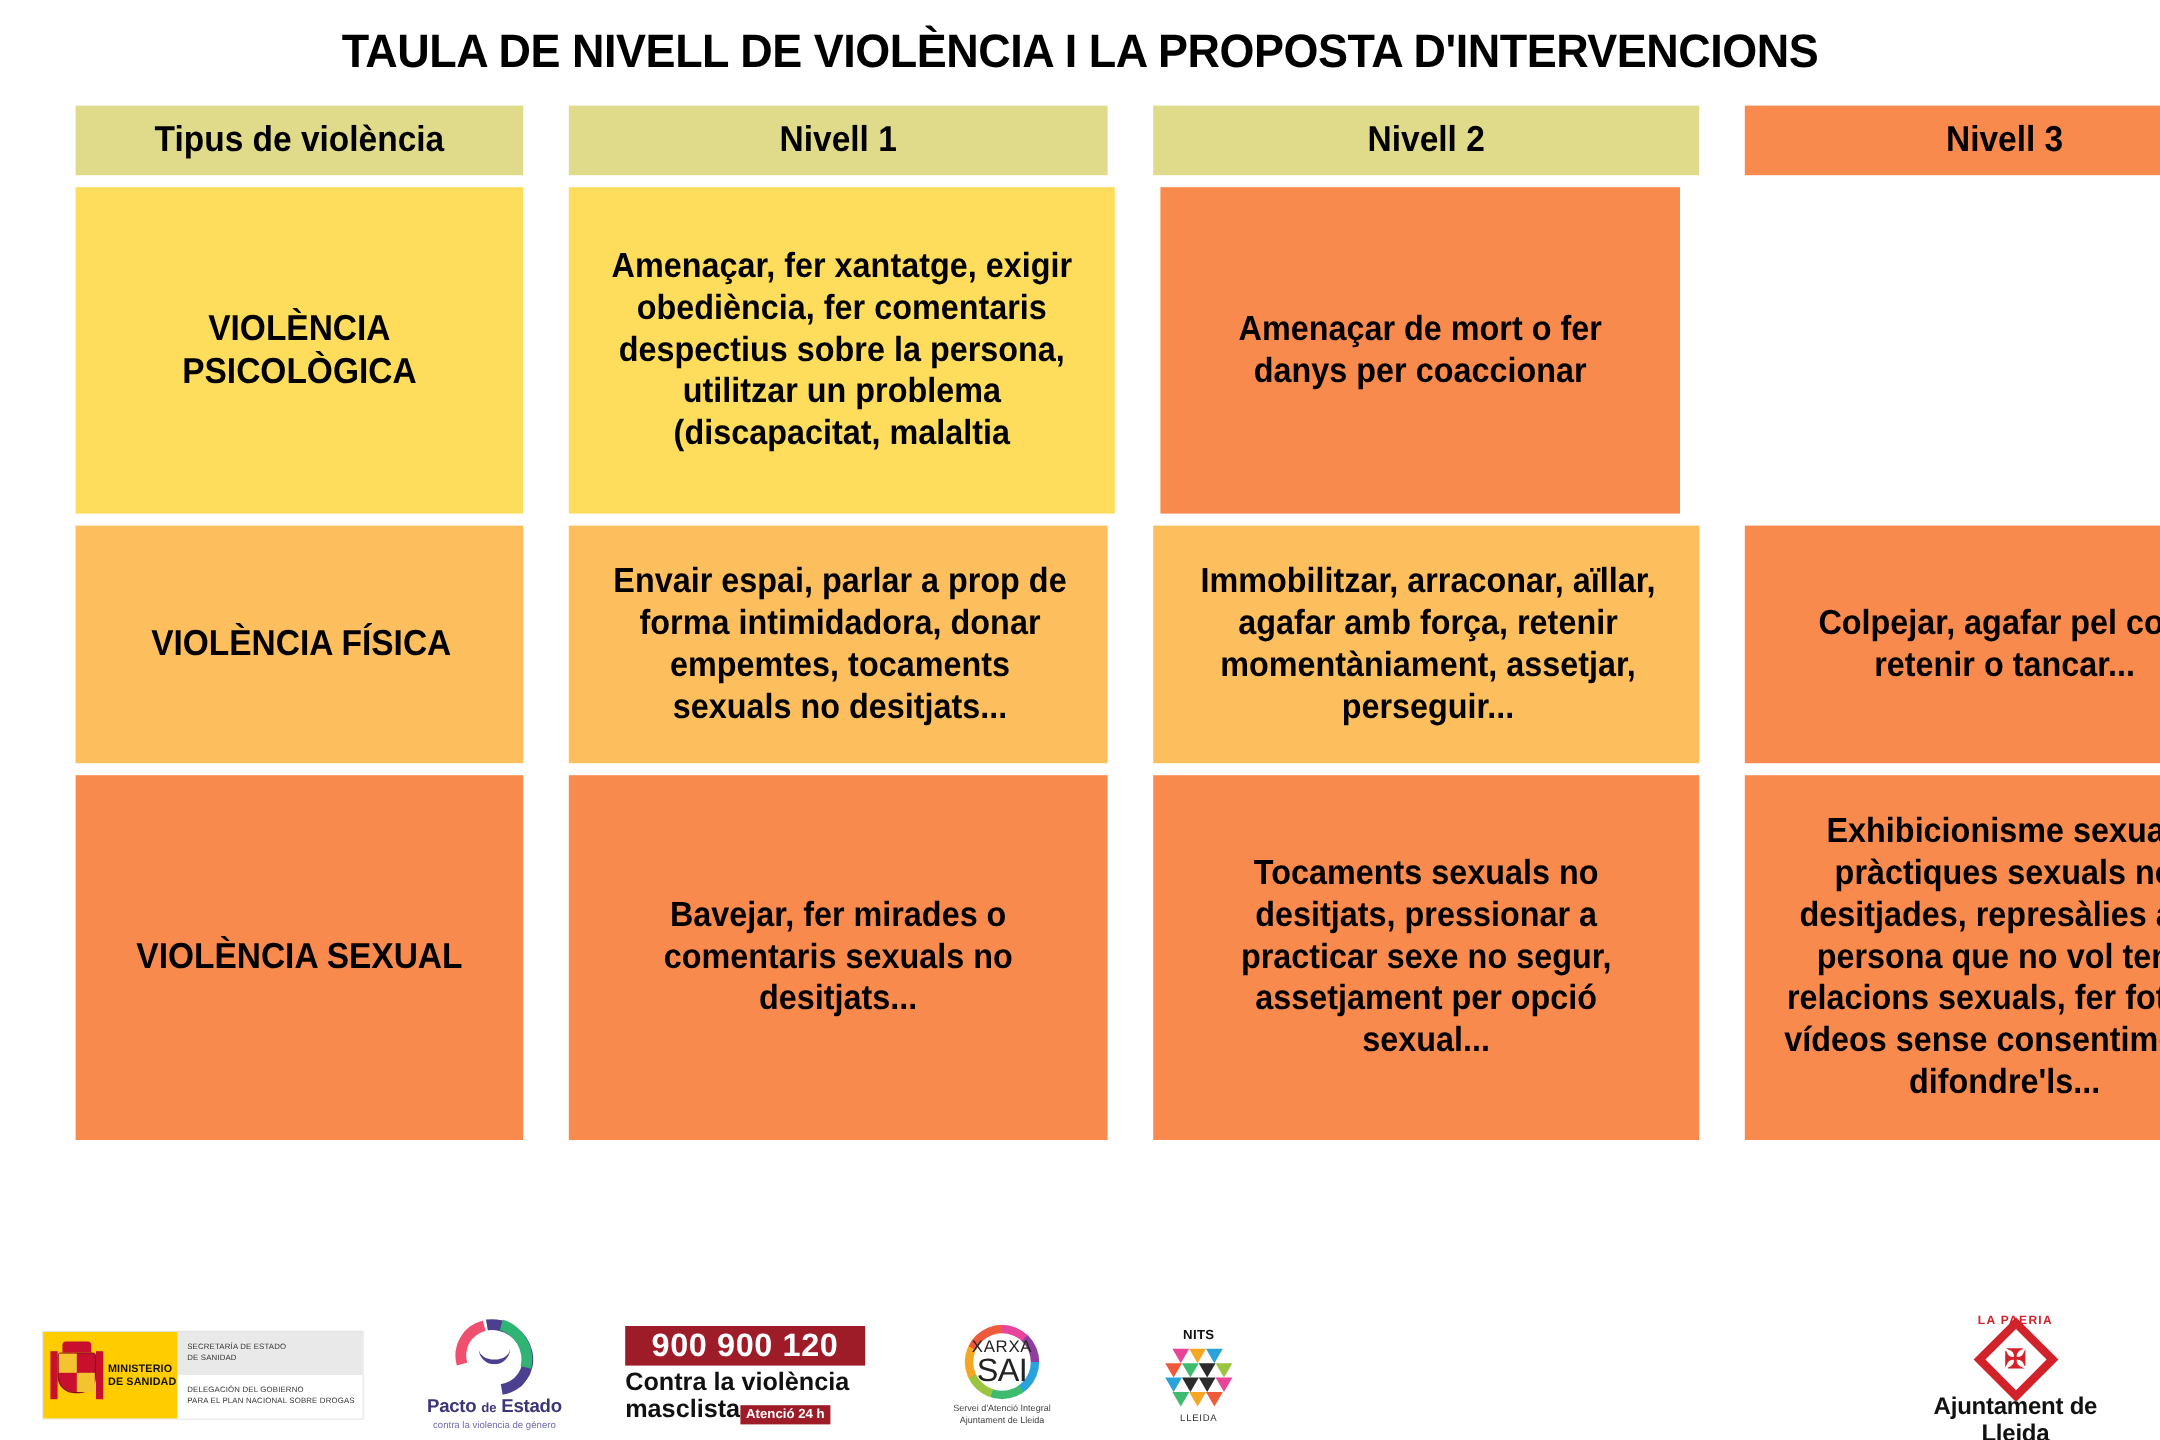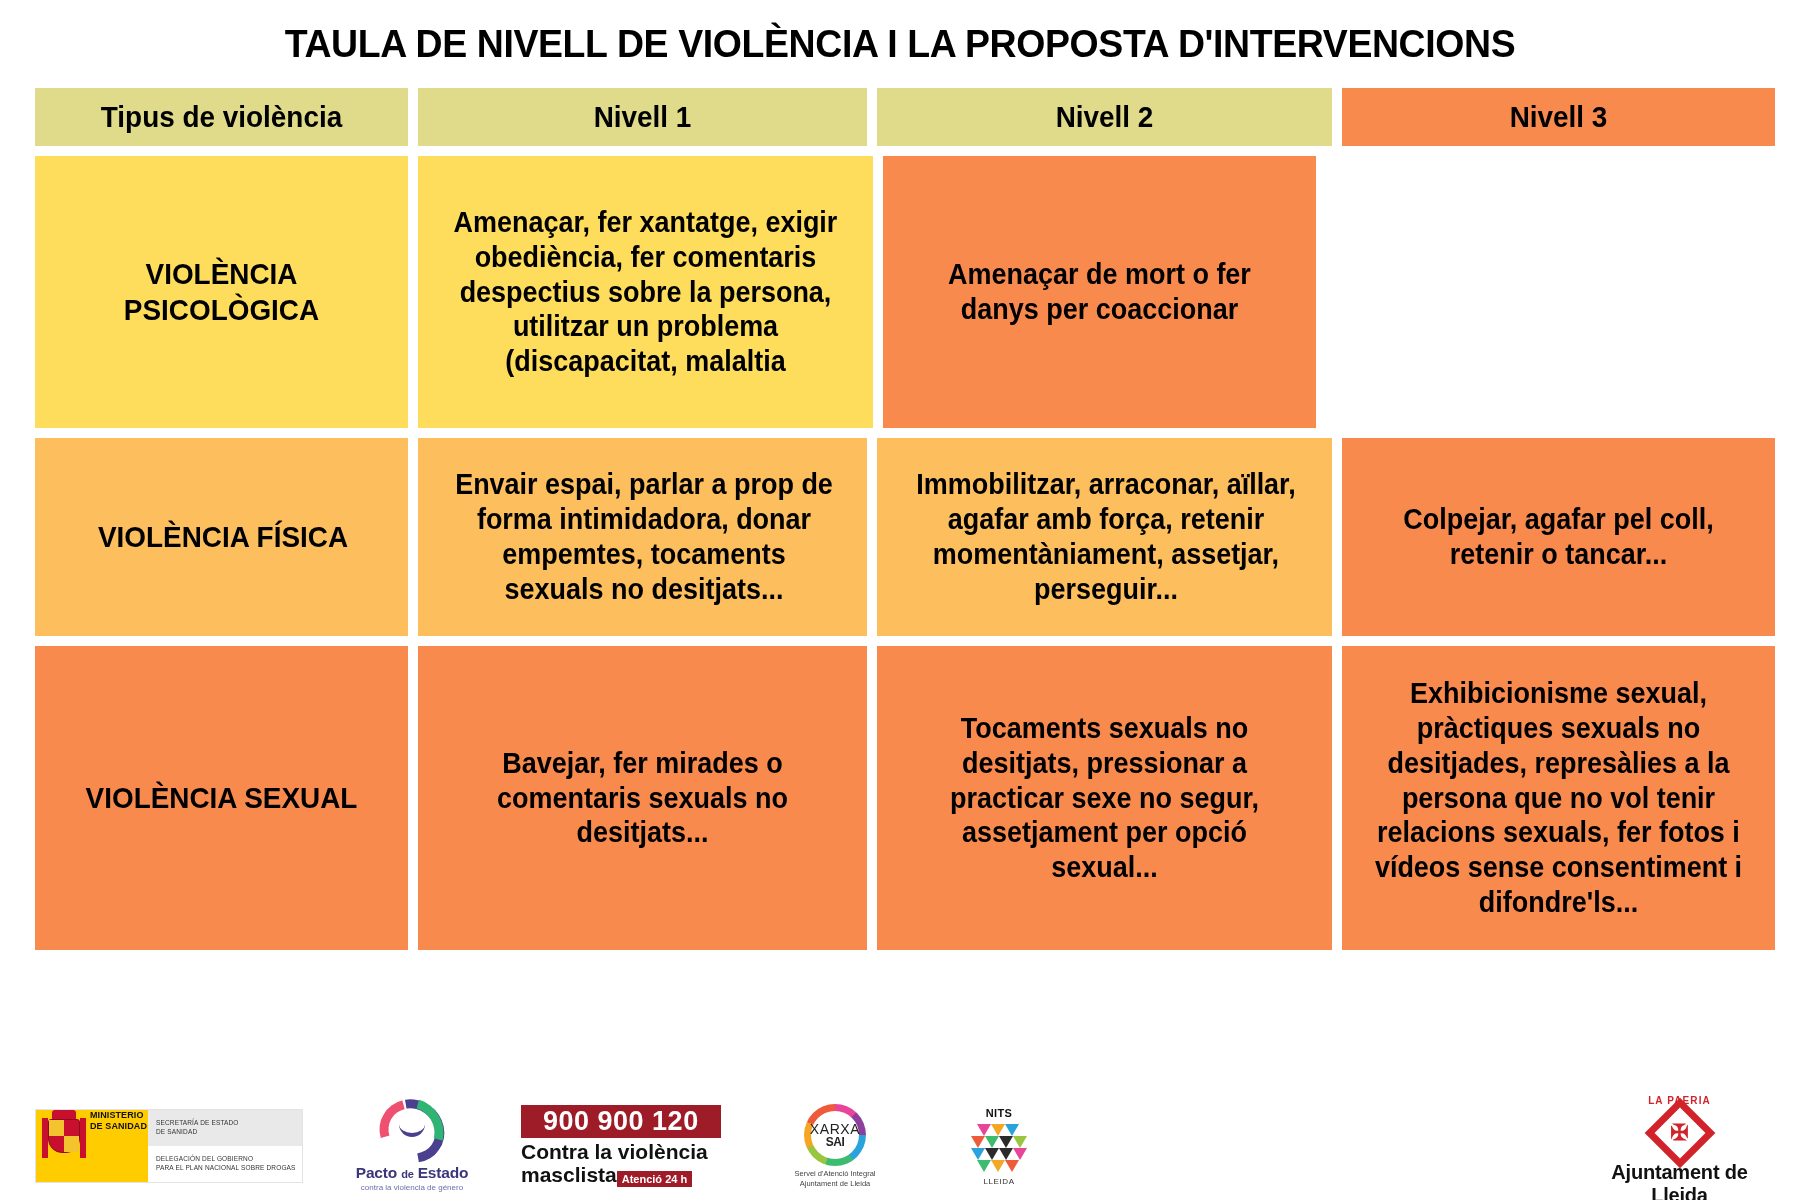--- a/index.html
+++ b/index.html
@@ -36,20 +36,21 @@
   .cell {
     display: flex;
     align-items: center;
     justify-content: center;
     text-align: center;
     font-weight: bold;
     color: #000;
     padding: 6px 14px;
     line-height: 1.20;
     transform: none;
+    margin-left: 28px;
   }
   .cell .txt { display:block; width:100%; transform: scaleX(0.93); }
 
   
   .c1 { width: 373px; flex: 0 0 373px; }
   .c2 { width: 449px; flex: 0 0 449px; }
   .c3 { width: 455px; flex: 0 0 455px; }
   .c4 { width: 433px; flex: 0 0 433px; }
 
   
@@ -76,21 +77,21 @@
     left: 0; top: 1095px;
     width: 1800px; height: 105px;
   }
   .logo-row {
     position: absolute; left: 35px; top: 5px;
     display: flex; align-items: center; gap: 34px;
   }
 
   
   .min-logo { display:flex; width: 268px; height: 74px; border:1px solid #e3e3e3; }
-  .min-left { width: 112px; background:#ffcc00; display:flex; gap:4px; padding-left:6px; }
+  .min-left { width: 112px; background:#ffcc00; display:flex; align-items:center; gap:4px; padding-left:6px; }
   .coat { width: 44px; height: 56px; position: relative; }
   .coat .crown { position:absolute; left:10px; top:0; width:24px; height:9px; background:#c8102e; border-radius:3px 3px 0 0; }
   .coat .shield { position:absolute; left:6px; top:9px; width:32px; height:34px; background:#c8102e; border:1px solid #8a0b1f; border-radius:3px 3px 14px 14px; }
   .coat .shield::before { content:""; position:absolute; left:0; top:0; width:50%; height:50%; background:#f4c430; }
   .coat .shield::after { content:""; position:absolute; right:0; bottom:0; width:50%; height:50%; background:#f4c430; }
   .coat .pillarL, .coat .pillarR { position:absolute; top:8px; width:6px; height:40px; background:#c8102e; }
   .coat .pillarL { left:0; } .coat .pillarR { right:0; }
   .min-left .mintxt { font-size:9px; font-weight:bold; color:#111; line-height:1.25; letter-spacing:0.1px; }
   .min-right { flex:1; display:flex; flex-direction:column; }
   .min-r-top { flex:1; background:#e9e9e9; display:flex; align-items:center; padding-left:8px; }
@@ -117,21 +118,21 @@
   .tel-l2 { font-size:21px; font-weight:bold; color:#111; line-height:1.12; }
   .tel-badge { background:#9e1b28; color:#fff; font-size:11px; font-weight:bold; padding:2px 5px; }
 
   
   .sai { width: 160px; text-align:center; }
   .sai-mark { width:62px; height:62px; margin:0 auto; border-radius:50%; position:relative;
     background: conic-gradient(#e8449a 0 12%, #8e3f9e 12% 25%, #2aa3dd 25% 40%, #3dbb6e 40% 55%, #9ac63f 55% 68%, #f5a623 68% 82%, #ef5a3a 82% 100%); }
   .sai-mark::after { content:""; position:absolute; inset:7px; background:#fff; border-radius:50%; }
   .sai-inner { position:absolute; inset:0; display:flex; flex-direction:column; align-items:center; justify-content:center; z-index:2; }
   .sai-t1 { font-size:14px; font-weight:normal; color:#222; letter-spacing:0.6px; }
-  .sai-t2 { font-size:12px; font-weight:bold; color:#222; line-height:0.95; letter-spacing:-0.5px; }
+  .sai-t2 { font-size:27px; font-weight:normal; color:#222; line-height:0.95; letter-spacing:-0.5px; }
   .sai-sub { font-size:7.5px; color:#444; line-height:1.3; margin-top:3px; }
 
   
   .nits { width: 100px; text-align:center; }
   .nits-t { font-size:11px; font-weight:bold; color:#111; letter-spacing:0.3px; }
   .nits-mark { width:60px; height:56px; margin:1px auto 0; position:relative; }
   .nits-sub { font-size:8px; color:#333; letter-spacing:0.6px; margin-top:1px; }
 
   
   .paeria { position:absolute; right:28px; top:0; width:185px; text-align:center; }

